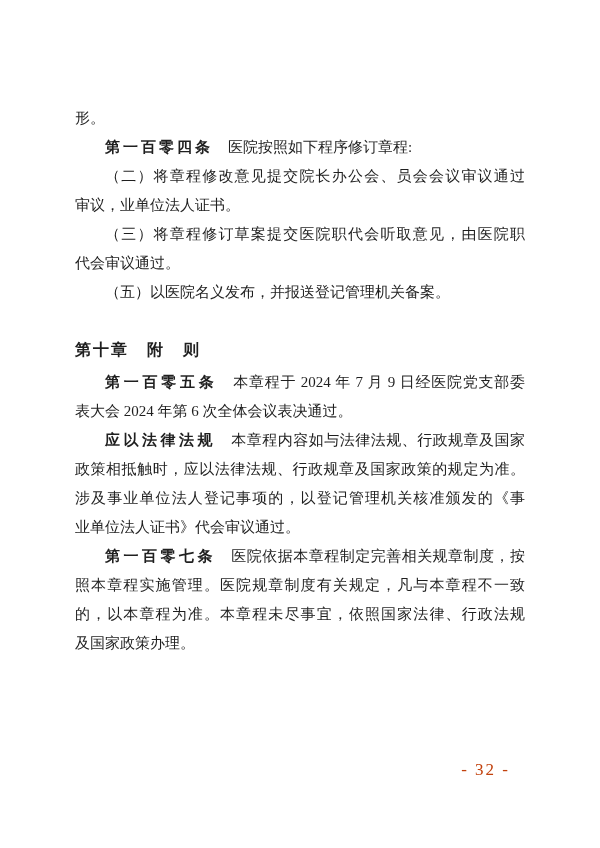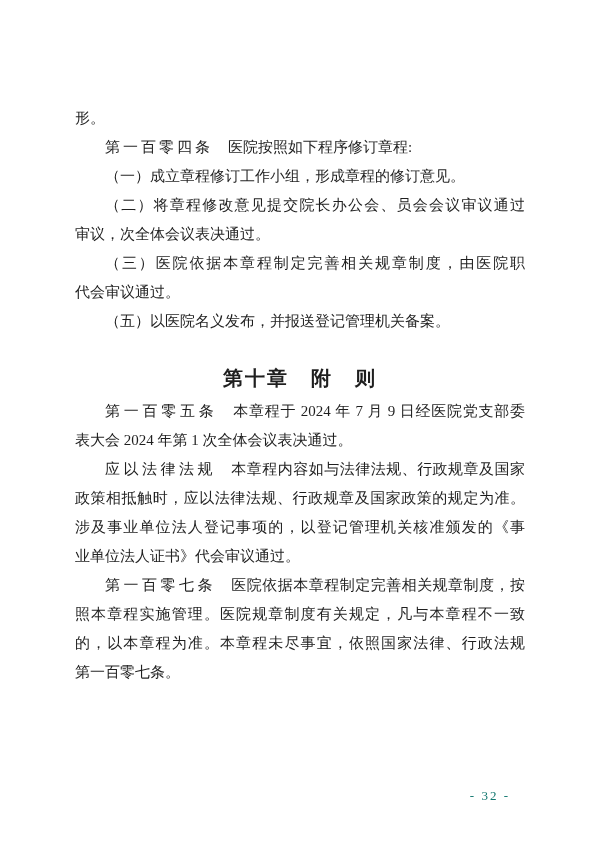--- a/index.html
+++ b/index.html
@@ -31,59 +31,58 @@
     white-space: normal;
   }
   .line.indent {
     text-indent: 2em;
   }
   .line.justify {
     text-align: justify;
     text-align-last: justify;
   }
   .article-no {
-    font-weight: normal;
+    font-weight: bold;
     letter-spacing: 3px;
   }
   .heading {
     font-weight: bold;
-    font-size: 20px;
+    font-size: 16px;
     line-height: 29px;
-    text-align: center;
+    text-align: left;
     letter-spacing: 2px;
     margin: 28px 0 4px 0;
   }
   .pagenum {
     position: absolute;
-    top: 788px;
+    top: 760px;
     right: 90px;
-    font-size: 13px;
+    font-size: 17px;
     letter-spacing: 2px;
-    color: #0f766e;
+    color: #c2410c;
   }
 </style>
 </head>
 <body>
 
 <div class="page">
   <main class="text-block" id="body-lines">
       <div class="line">形。</div>
       <div class="line indent"><span class="article-no">第一百零四条</span>　医院按照如下程序修订章程:</div>
-      <div class="line indent">（一）成立章程修订工作小组，形成章程的修订意见。</div>
       <div class="line indent justify">（二）将章程修改意见提交院长办公会、员会会议审议通过</div>
-      <div class="line">审议，次全体会议表决通过。</div>
-      <div class="line indent justify">（三）医院依据本章程制定完善相关规章制度，由医院职</div>
+      <div class="line">审议，业单位法人证书。</div>
+      <div class="line indent justify">（三）将章程修订草案提交医院职代会听取意见，由医院职</div>
       <div class="line">代会审议通过。</div>
       <div class="line indent">（五）以医院名义发布，并报送登记管理机关备案。</div>
       <div class="heading">第十章　附　则</div>
       <div class="line indent justify"><span class="article-no">第一百零五条</span>　本章程于 2024 年 7 月 9 日经医院党支部委</div>
-      <div class="line">表大会 2024 年第 1 次全体会议表决通过。</div>
+      <div class="line">表大会 2024 年第 6 次全体会议表决通过。</div>
       <div class="line indent justify"><span class="article-no">应以法律法规</span>　本章程内容如与法律法规、行政规章及国家</div>
       <div class="line justify">政策相抵触时，应以法律法规、行政规章及国家政策的规定为准。</div>
       <div class="line justify">涉及事业单位法人登记事项的，以登记管理机关核准颁发的《事</div>
       <div class="line">业单位法人证书》代会审议通过。</div>
       <div class="line indent justify"><span class="article-no">第一百零七条</span>　医院依据本章程制定完善相关规章制度，按</div>
       <div class="line justify">照本章程实施管理。医院规章制度有关规定，凡与本章程不一致</div>
       <div class="line justify">的，以本章程为准。本章程未尽事宜，依照国家法律、行政法规</div>
-      <div class="line">第一百零七条。</div>
+      <div class="line">及国家政策办理。</div>
     </main>
   <div class="pagenum">- 32 -</div>
 </div>
 
 </body></html>

